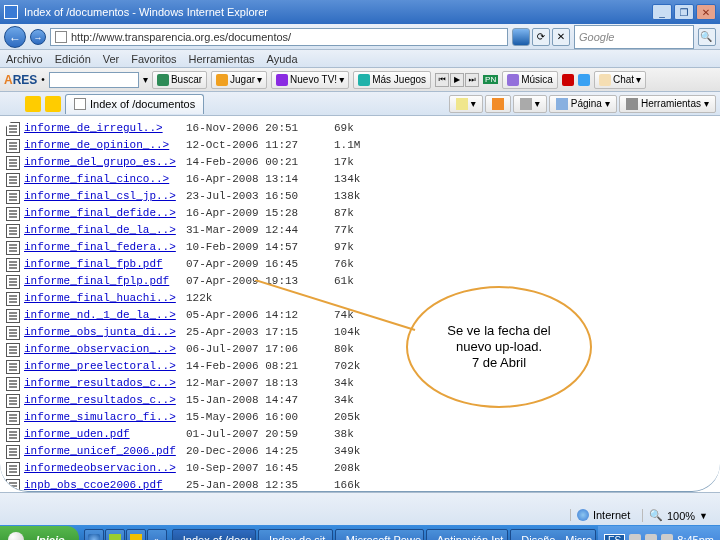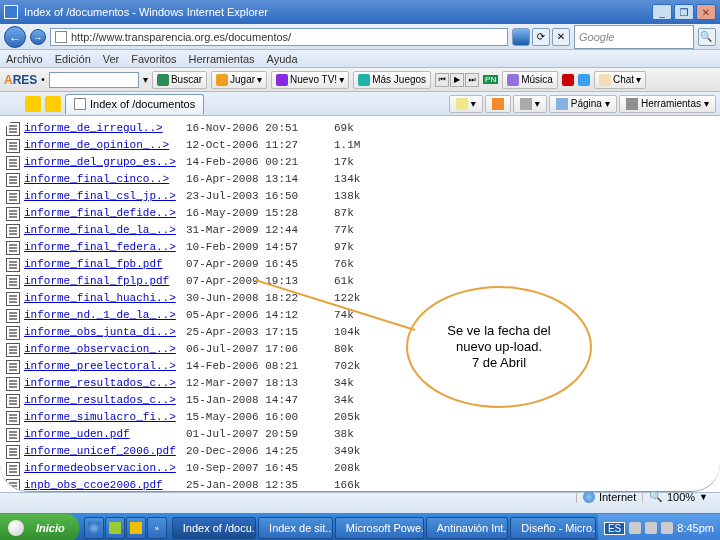--- a/index.html
+++ b/index.html
@@ -72,21 +72,21 @@
 .fname { color: #0000cc; text-decoration: underline; width: 162px; display: inline-block; overflow: hidden; white-space: nowrap; }
 .fdate { color: #333; width: 148px; display: inline-block; }
 .fsize { color: #333; width: 54px; display: inline-block; }
 
 
 .anno-oval { position: absolute; left: 406px; top: 170px; width: 186px; height: 122px; border: 2px solid #e6a23c; border-radius: 50%; display: flex; align-items: center; justify-content: center; text-align: center; background: transparent; }
 .anno-oval .txt { font-family: Arial, sans-serif; font-size: 13px; color: #000; line-height: 16px; }
 .anno-line { position: absolute; left: 255px; top: 164px; width: 162px; height: 54px; pointer-events: none; }
 
 
-.statusbar { height: 20px; background: linear-gradient(#eaf0f8, #d8e4f2); border-top: 1px solid #aabccf; display: flex; align-items: flex-end; padding: 10px 6px; font-size: 11px; }
+.statusbar { height: 20px; background: linear-gradient(#eaf0f8, #d8e4f2); border-top: 1px solid #aabccf; display: flex; align-items: flex-start; padding: 16px 6px; font-size: 11px; gap: 6px; }
 .statusbar .spacer { flex: 1; }
 .st-seg { border-left: 1px solid #bbb; padding: 0 6px; display: flex; align-items: center; gap: 4px; }
 .globe { width: 12px; height: 12px; background: radial-gradient(#8ec6f0, #3a7bd5); border-radius: 6px; }
 .zoomdown { font-size: 9px; }
 
 
 .taskbar { height: 30px; background: linear-gradient(#3a8de0, #1a5ca8); display: flex; align-items: center; padding: 0; gap: 2px; font-size: 11px; color: #fff; }
 .startbtn { background: linear-gradient(#57b84c, #2e8b2e); border-radius: 0 12px 12px 0; height: 28px; padding: 0 14px 0 8px; display: flex; align-items: center; gap: 12px; font-weight: bold; font-style: italic; color: #fff; }
 .startorb { width: 16px; height: 16px; background: radial-gradient(circle at 30% 30%, #fefefe, #ccc); border-radius: 8px; position: relative; }
 .ql { display: flex; gap: 1px; padding: 0 3px; }
@@ -235,21 +235,21 @@
       </div>
       <div class="row">
         <span class="docicon"></span>
         <a class="fname">informe_final_csl_jp..&gt;</a>
         <span class="fdate">23-Jul-2003 16:50</span>
         <span class="fsize">138k</span>
       </div>
       <div class="row">
         <span class="docicon"></span>
         <a class="fname">informe_final_defide..&gt;</a>
-        <span class="fdate">16-May-2009 15:28</span>
+        <span class="fdate">16-Apr-2009 15:28</span>
         <span class="fsize">87k</span>
       </div>
       <div class="row">
         <span class="docicon"></span>
         <a class="fname">informe_final_de_la_..&gt;</a>
         <span class="fdate">31-Mar-2009 12:44</span>
         <span class="fsize">77k</span>
       </div>
       <div class="row">
         <span class="docicon"></span>
@@ -265,21 +265,20 @@
       </div>
       <div class="row">
         <span class="docicon"></span>
         <a class="fname">informe_final_fplp.pdf</a>
         <span class="fdate">07-Apr-2009 19:13</span>
         <span class="fsize">61k</span>
       </div>
       <div class="row">
         <span class="docicon"></span>
         <a class="fname">informe_final_huachi..&gt;</a>
-        <span class="fdate">30-Jun-2008 18:22</span>
         <span class="fsize">122k</span>
       </div>
       <div class="row">
         <span class="docicon"></span>
         <a class="fname">informe_nd._1_de_la_..&gt;</a>
         <span class="fdate">05-Apr-2006 14:12</span>
         <span class="fsize">74k</span>
       </div>
       <div class="row">
         <span class="docicon"></span>

